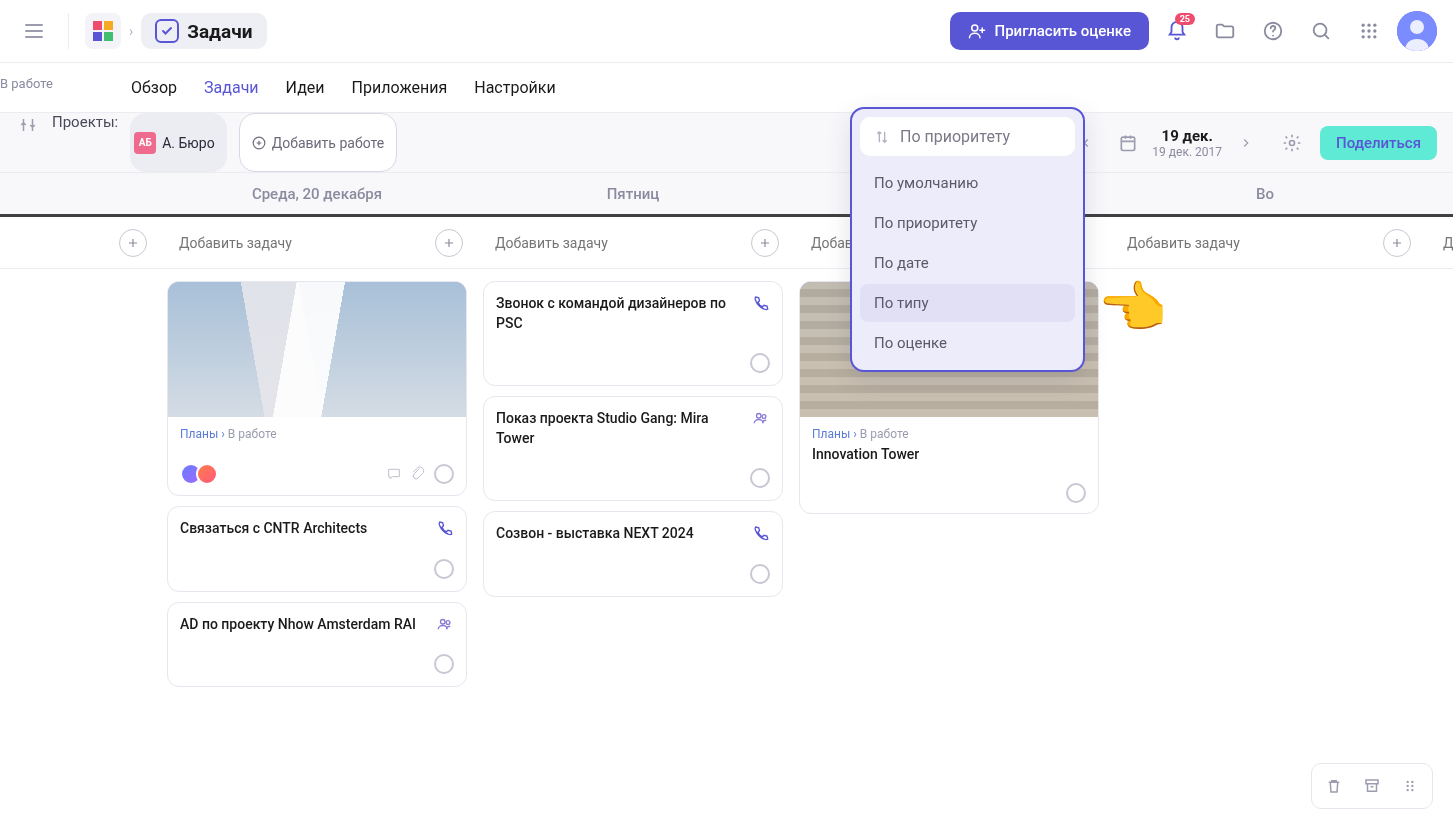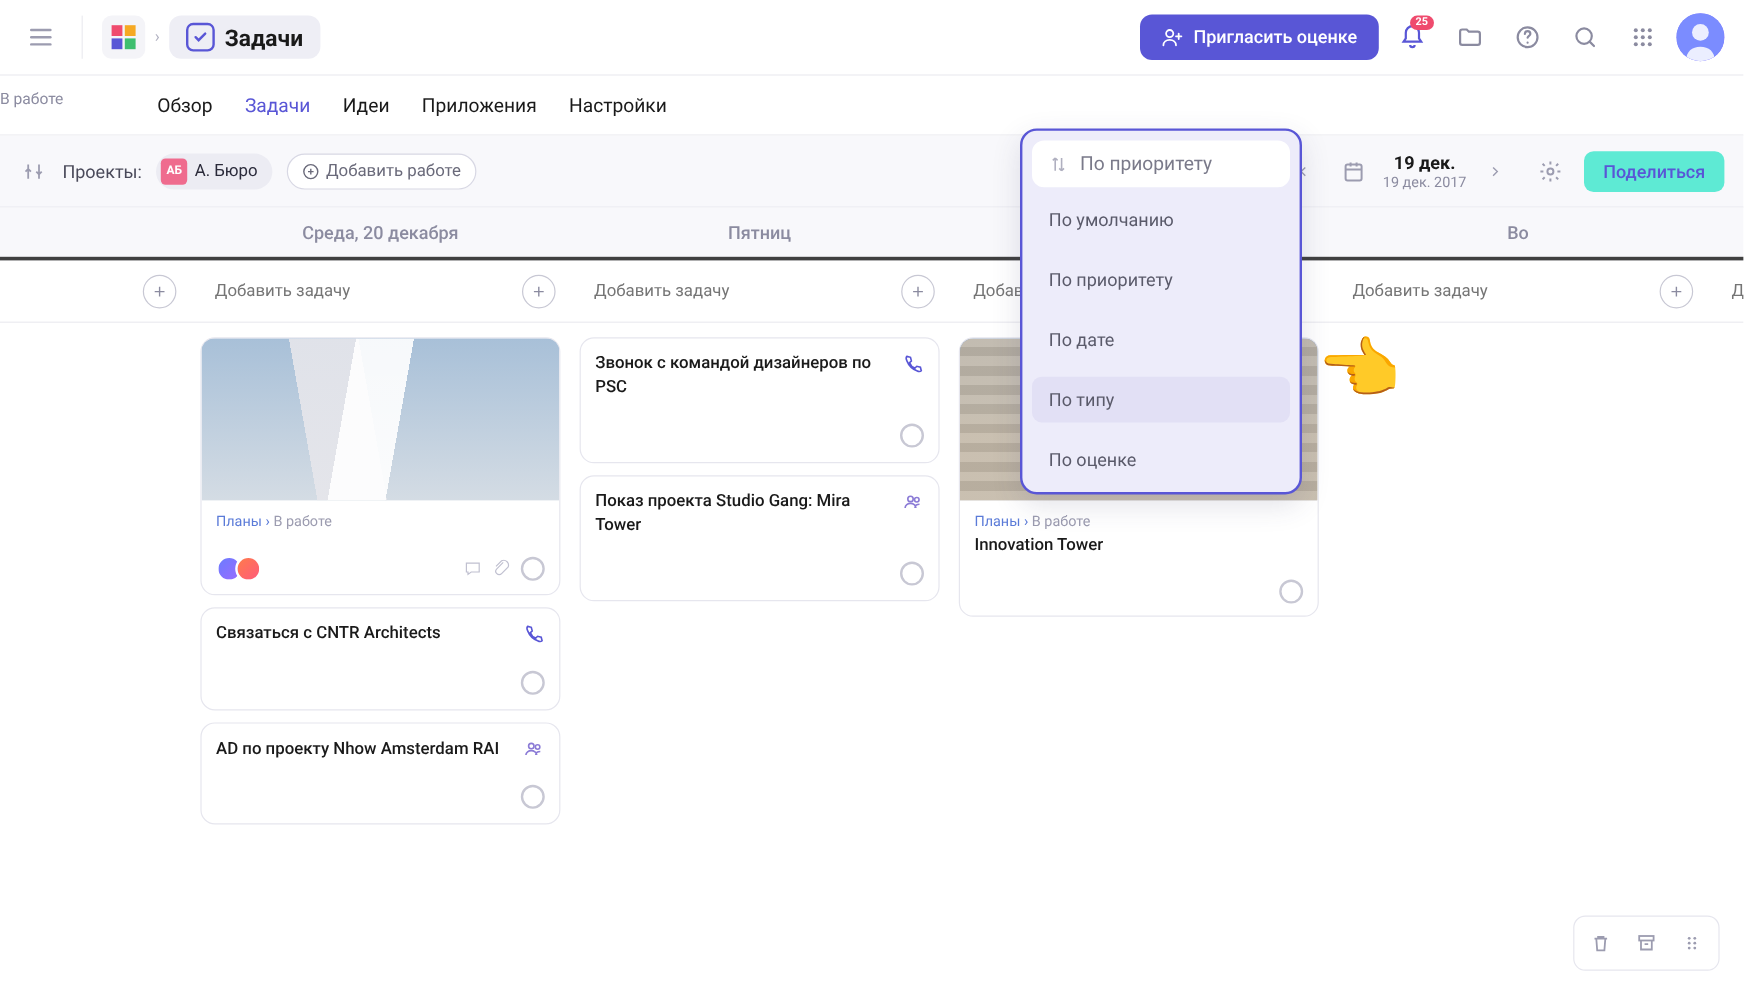--- a/index.html
+++ b/index.html
@@ -31,21 +31,21 @@
 .avatar { width: 40px; height: 40px; border-radius: 50%; background: linear-gradient(135deg,#6b7cff,#9b6bff); display: flex; align-items: center; justify-content: center; overflow: hidden; }
 .avatar svg { width: 100%; height: 100%; }
 
 
 .nav { height: 50px; display: flex; align-items: center; padding: 0 24px; gap: 27px; border-bottom: 1px solid #ececf0; }
 .nav-left-trunc { position: absolute; left: 0; top: 76px; color: #8b8ba0; font-size: 13px; }
 .nav-tab { font-size: 16px; color: #1a1a1a; cursor: pointer; padding: 4px 0; }
 .nav-tab.active { color: #5956d6; }
 
 
-.toolbar { height: 60px; background: #f8f8fb; display: flex; align-items: center; padding: 0 16px; gap: 12px; border-bottom: 1px solid #ececf0; }
+.toolbar { height: 60px; background: #f8f8fb; display: flex; padding: 0 16px; gap: 12px; border-bottom: 1px solid #ececf0; }
 .tool-ic { color: #9c9cb0; width: 24px; height: 24px; display: flex; align-items: center; justify-content: center; cursor: pointer; }
 .proj-label { font-size: 15px; color: #4a4a5a; }
 .proj-chip { display: flex; align-items: center; gap: 6px; background: #ececf3; padding: 4px 12px 4px 4px; border-radius: 16px; cursor: pointer; }
 .proj-av { width: 22px; height: 22px; border-radius: 4px; background: #ef6b8e; color: #fff; font-size: 10px; font-weight: 700; display: flex; align-items: center; justify-content: center; }
 .proj-name { font-size: 14px; color: #2a2a3a; }
 .addfilter { display: flex; align-items: center; gap: 6px; color: #6a6a7a; font-size: 14px; border: 1px solid #d8d8e4; background: #fff; padding: 6px 12px; border-radius: 16px; cursor: pointer; }
 .toolbar-right { margin-left: auto; display: flex; align-items: center; gap: 10px; }
 .tool-box { width: 36px; height: 36px; display: flex; align-items: center; justify-content: center; color: #9c9cb0; border-radius: 8px; cursor: pointer; }
 .date-nav { display: flex; align-items: center; gap: 6px; }
 .date-box { display: flex; flex-direction: column; align-items: center; }
@@ -97,21 +97,21 @@
 .sc-head { display: flex; justify-content: space-between; align-items: flex-start; gap: 8px; }
 .sc-title { font-size: 14px; font-weight: 500; line-height: 1.4; flex: 1; }
 .sc-icon { color: #5956d6; flex-shrink: 0; }
 .sc-icon.grp { color: #8b7bd6; }
 .sc-foot { display: flex; justify-content: flex-end; margin-top: 20px; }
 
 
 .sort-pop { position: absolute; left: 850px; top: 107px; width: 235px; background: #edecfa; border: 2px solid #5956d6; border-radius: 14px; padding: 8px; z-index: 100; box-shadow: 0 8px 24px rgba(60,60,100,0.15); }
 .sort-trigger { display: flex; align-items: center; gap: 10px; background: #fff; border-radius: 10px; padding: 10px 14px; margin-bottom: 8px; color: #7a7a8a; cursor: pointer; }
 .sort-trigger svg { color: #b0b0c0; }
-.sort-list { display: flex; flex-direction: column; gap: 12px; }
+.sort-list { display: flex; flex-direction: column; gap: 2px; }
 .sort-opt { padding: 10px 14px; border-radius: 8px; font-size: 15px; color: #5a5a6a; cursor: pointer; }
 .sort-opt.hov { background: #e2e0f5; }
 
 .pointer-emoji { position: absolute; left: 1100px; top: 275px; font-size: 56px; z-index: 101; transform: scaleX(-1); }
 
 .bottom-tray { position: absolute; right: 20px; bottom: 20px; display: flex; gap: 10px; background: #fff; border: 1px solid #e6e6ee; border-radius: 10px; padding: 8px; }
 .tray-ic { width: 28px; height: 28px; display: flex; align-items: center; justify-content: center; color: #9c9cb0; cursor: pointer; }
 
 svg { display: block; }
 </style>
@@ -403,20 +403,33 @@
                 <circle cx="9" cy="9" r="3" stroke="currentColor" stroke-width="1.8" fill="none"></circle>
                 <circle cx="16" cy="10" r="2.5" stroke="currentColor" stroke-width="1.8" fill="none"></circle>
                 <path d="M3 19c0-3 3-5 6-5s6 2 6 5M14 19c0-2.5 2-4 5-4" stroke="currentColor" stroke-width="1.8" fill="none"></path>
               </svg>
             </div>
         </div>
         <div class="sc-foot">
             <div class="empty-circle"></div>
           </div>
       </div>
+      <div class="small-card">
+        <div class="sc-head">
+          <div class="sc-title">Созвон - выставка NEXT 2024</div>
+          <div class="sc-icon">
+              <svg width="18" height="18" viewBox="0 0 24 24">
+                <path d="M5 4l4 1 1 4-2 2c1 3 3 5 6 6l2-2 4 1 1 4c-1 1-3 1-5 0-5-2-9-6-11-11-1-2-1-4 0-5z" stroke="currentColor" stroke-width="1.8" fill="none"></path>
+              </svg>
+            </div>
+        </div>
+        <div class="sc-foot">
+            <div class="empty-circle"></div>
+          </div>
+      </div>
     </div>
 
     <div class="col">
       <div class="card">
         <div class="card-img building2"></div>
         <div class="card-body">
           <div class="crumb">
             <span class="crumb-a">Планы</span> <span class="crumb-a">›</span>
             <span class="crumb-b">В работе</span>
           </div>

